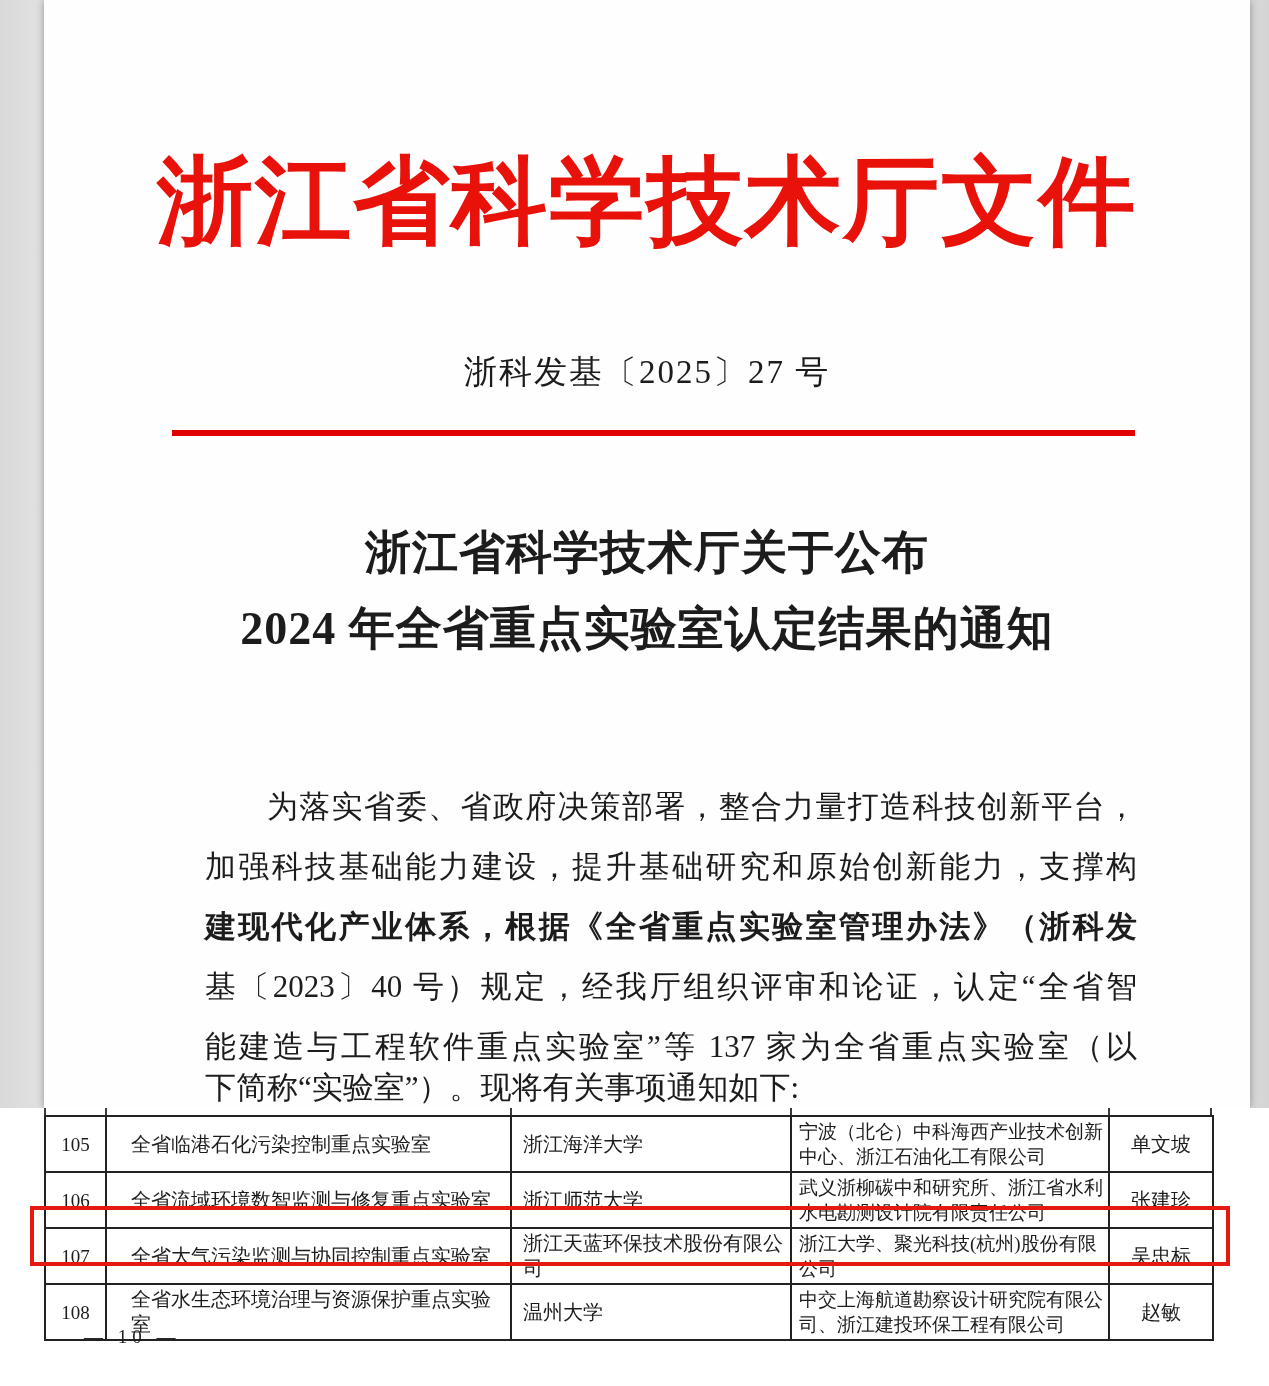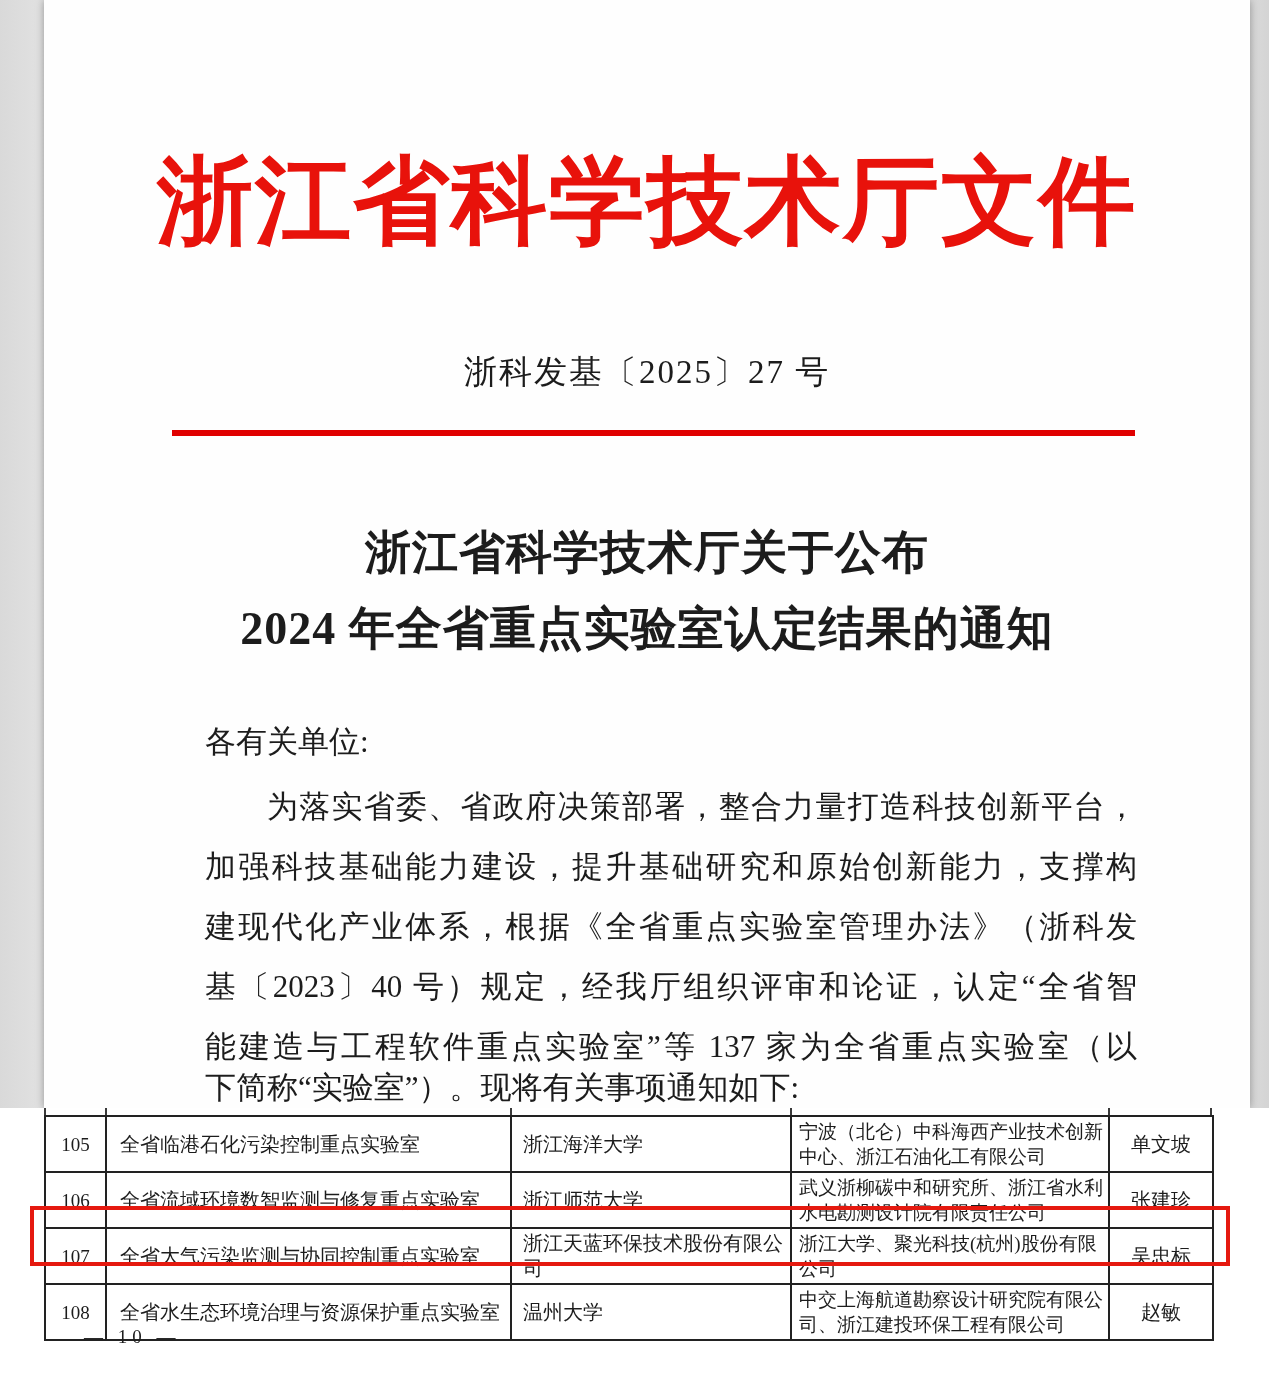--- a/index.html
+++ b/index.html
@@ -26,34 +26,34 @@
   .notice-line { position:absolute; left:0; width:100%; text-align:center;
                  font-size:46px; font-weight:bold; letter-spacing:1px; white-space:nowrap; }
   .notice-line.l1 { top:522px; }
   .notice-line.l2 { top:598px; }
 
   .body-text { position:absolute; left:161px; width:932px; font-size:31px; line-height:40px; }
   .salutation { top:722px; text-align:left; }
   .bline { height:40px; text-align:justify; text-align-last:justify; }
   .bline.indent { text-indent:62px; }
   .bline.last { text-align:left; text-align-last:left; }
-  .b0 { top:787px; } .b1 { top:847px; } .b2 { top:907px; }
+  .b0 { top:787px; } .b1 { top:847px; } .b2 { top:907px;font-weight:bold; }
   .b3 { top:967px; } .b4 { top:1027px; } .b5 { top:1068px; }
 
   
   .sheet { position:absolute; left:0; top:1108px; width:1269px; height:278px; background:#fff; }
   .stub { position:absolute; top:0; width:2px; height:7px; background:#3a3a3a; }
 
   table.results { position:absolute; left:44px; top:7px; width:1168px;
                   border-collapse:collapse; table-layout:fixed;
                   font-size:19px; line-height:25px;border-radius:29px; }
   table.results td { border:2px solid var(--table-border,#222222); vertical-align:middle;
                      overflow:hidden; }
   td.c-no     { width:61px;  text-align:center; }
-  td.c-lab    { width:405px; text-align:left; padding-left:13px; font-size:20px; }
+  td.c-lab    { width:405px; text-align:left; padding-left:24px; font-size:20px; }
   td.c-inst   { width:280px; text-align:left; padding-left:11px; font-size:20px; }
   td.c-part   { width:318px; text-align:left; padding:2px 5px 2px 7px; }
   td.c-leader { width:104px; text-align:center; font-size:20px; }
   tr.r0 { height:50px; } tr.r1 { height:48px; } tr.r2 { height:50px; } tr.r3 { height:48px;margin-top:12px; }
 
   .highlight-box { position:absolute; left:30px; top:98px; width:1200px; height:60px;
                    border:4px solid var(--highlight-red,#e5190f); z-index:5; pointer-events:none; }
 
   .page-number { position:absolute; left:84px; top:218px; font-size:19px; letter-spacing:5px;
                  white-space:nowrap; }
@@ -65,21 +65,20 @@
   <div class="backdrop"></div>
 
   <div class="page">
     <div class="header-title">浙江省科学技术厅文件</div>
     <div class="doc-number">浙科发基〔2025〕27 号</div>
     <div class="red-rule"></div>
 
     <div class="notice-line l1">浙江省科学技术厅关于公布</div>
     <div class="notice-line l2">2024 年全省重点实验室认定结果的通知</div>
 
-    <div class="body-text salutation">各有关单位:</div>
     <div class="body-text bline b1">加强科技基础能力建设，提升基础研究和原始创新能力，支撑构</div>
     <div class="body-text bline indent b0">为落实省委、省政府决策部署，整合力量打造科技创新平台，</div>
     <div class="body-text bline b2">建现代化产业体系，根据《全省重点实验室管理办法》（浙科发</div>
     <div class="body-text bline b3">基〔2023〕40 号）规定，经我厅组织评审和论证，认定“全省智</div>
     <div class="body-text bline b4">能建造与工程软件重点实验室”等 137 家为全省重点实验室（以</div>
     <div class="body-text bline last b5">下简称“实验室”）。现将有关事项通知如下:</div>
   </div>
 
   <div class="sheet">
     <div class="stub" style="left:44px"></div>

